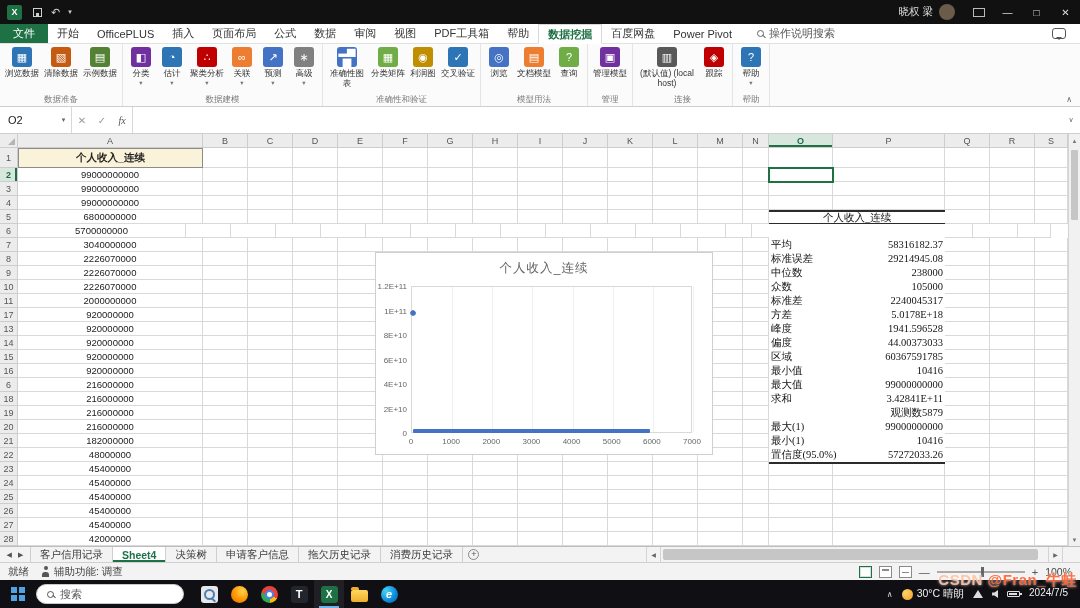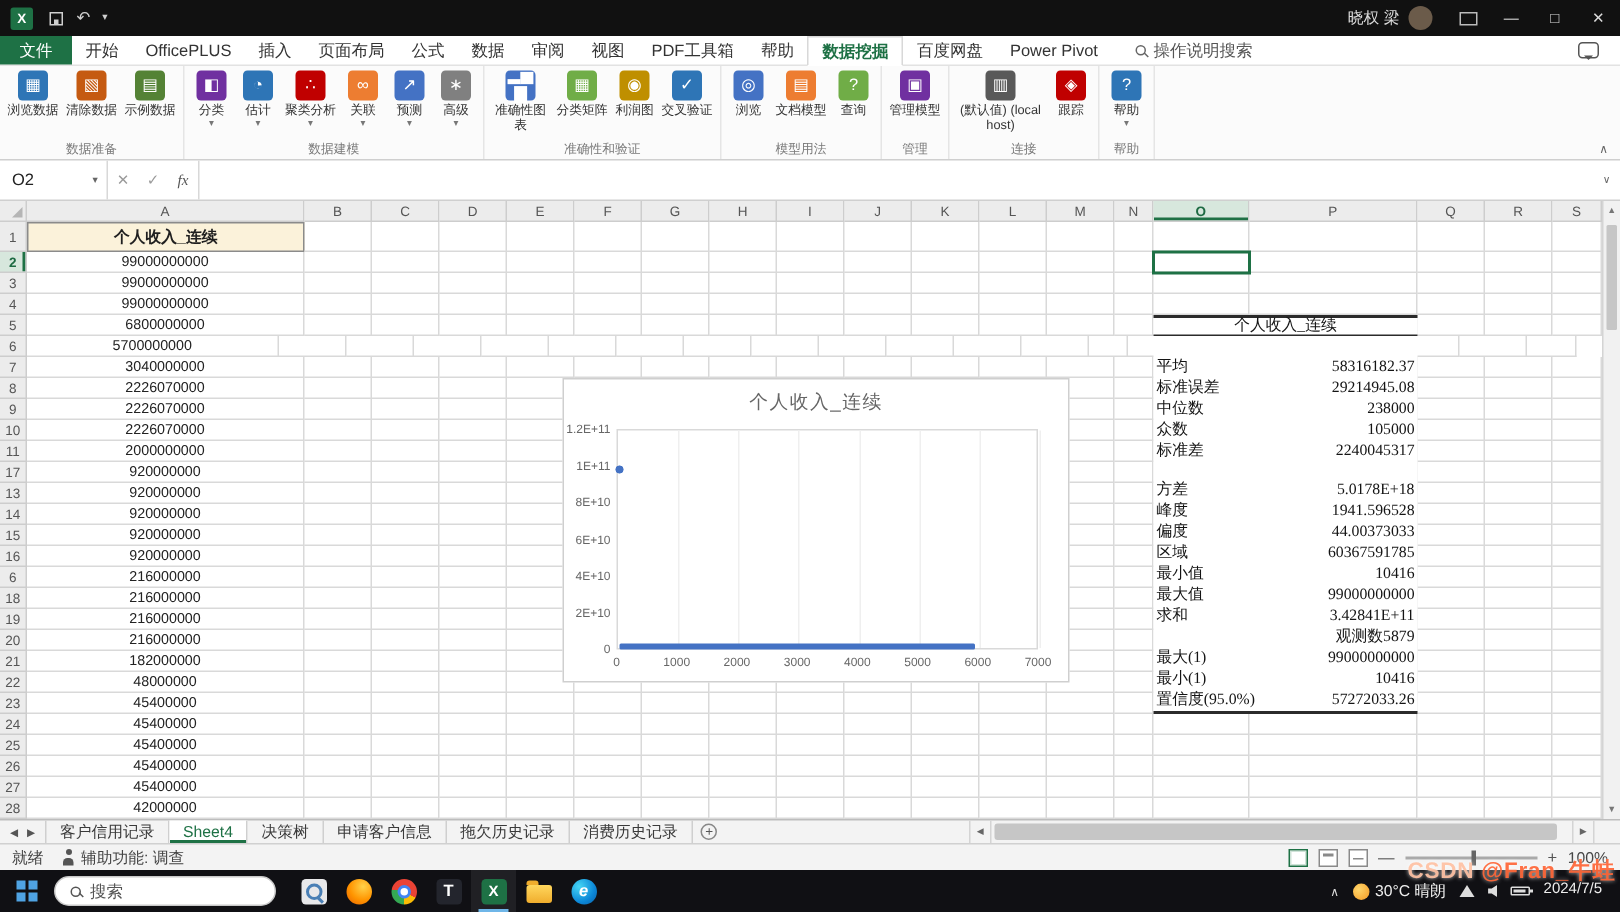--- a/index.html
+++ b/index.html
@@ -91,21 +91,21 @@
   .vsarrow{height:13px;display:flex;align-items:center;justify-content:center}
   .vsarrow.down{position:absolute;bottom:0;left:0;right:0}
   .vthumb{position:absolute;left:2px;top:16px;width:7px;height:70px;background:#C6C6C6;border-radius:1px}
   
   #sheetbar{position:absolute;left:0;top:546px;width:1080px;height:16px;background:#F3F3F3;border-top:1px solid #bdbdbd;
     display:flex;align-items:stretch;font-size:10.5px;z-index:15}
   .snav{width:30px;display:flex;align-items:center;justify-content:center;gap:6px;color:#555;font-size:7px;flex:none}
   #sheet-tabs{display:flex;align-items:stretch}
   .stab{padding:0 9px;display:flex;align-items:center;border-right:1px solid #cfcfcf;color:#3a3a3a;white-space:nowrap}
   .stab:first-child{border-left:1px solid #cfcfcf}
-  .stab.active{background:#fff;color:#1E7145;font-weight:normal;box-shadow:inset 0 -2px 0 #1E7145}
+  .stab.active{background:#fff;color:#1E7145;font-weight:bold;box-shadow:inset 0 -2px 0 #1E7145}
   .addsheet{width:22px;display:flex;align-items:center;justify-content:center}
   .addsheet span{width:11px;height:11px;border:1px solid #888;border-radius:50%;font-size:9px;line-height:9px;text-align:center;color:#555}
   .hscroll{margin-left:auto;display:flex;align-items:stretch;height:100%}
   .hsarrow{width:14px;display:flex;align-items:center;justify-content:center;font-size:6px;color:#666;border-left:1px solid #d4d4d4}
   .hstrack{width:388px;position:relative;border-left:1px solid #d4d4d4}
   .hsthumb{position:absolute;top:2px;bottom:2px;left:2px;right:10px;background:#C6C6C6;border-radius:2px}
   .sbcorner{width:18px;border-left:1px solid #d4d4d4}
   
   #statusbar{position:absolute;left:0;top:562px;width:1080px;height:18px;background:#F3F3F3;border-top:1px solid #d0d0d0;
     display:flex;align-items:center;font-size:10.5px;color:#444;z-index:15}
@@ -1004,21 +1004,21 @@
           <span>238000</span>
         </div>
         <div class="strow" style="height: 14px; line-height: 14px;">
           <span>众数</span>
           <span>105000</span>
         </div>
         <div class="strow" style="height: 14px; line-height: 14px;">
           <span>标准差</span>
           <span>2240045317</span>
         </div>
-        <div class="strow" style="height: 14px; line-height: 14px; margin-top: 12px;">
+        <div class="strow" style="height: 14px; line-height: 14px;">
           <span>方差</span>
           <span>5.0178E+18</span>
         </div>
         <div class="strow" style="height: 14px; line-height: 14px;">
           <span>峰度</span>
           <span>1941.596528</span>
         </div>
         <div class="strow" style="height: 14px; line-height: 14px;">
           <span>偏度</span>
           <span>44.00373033</span>

